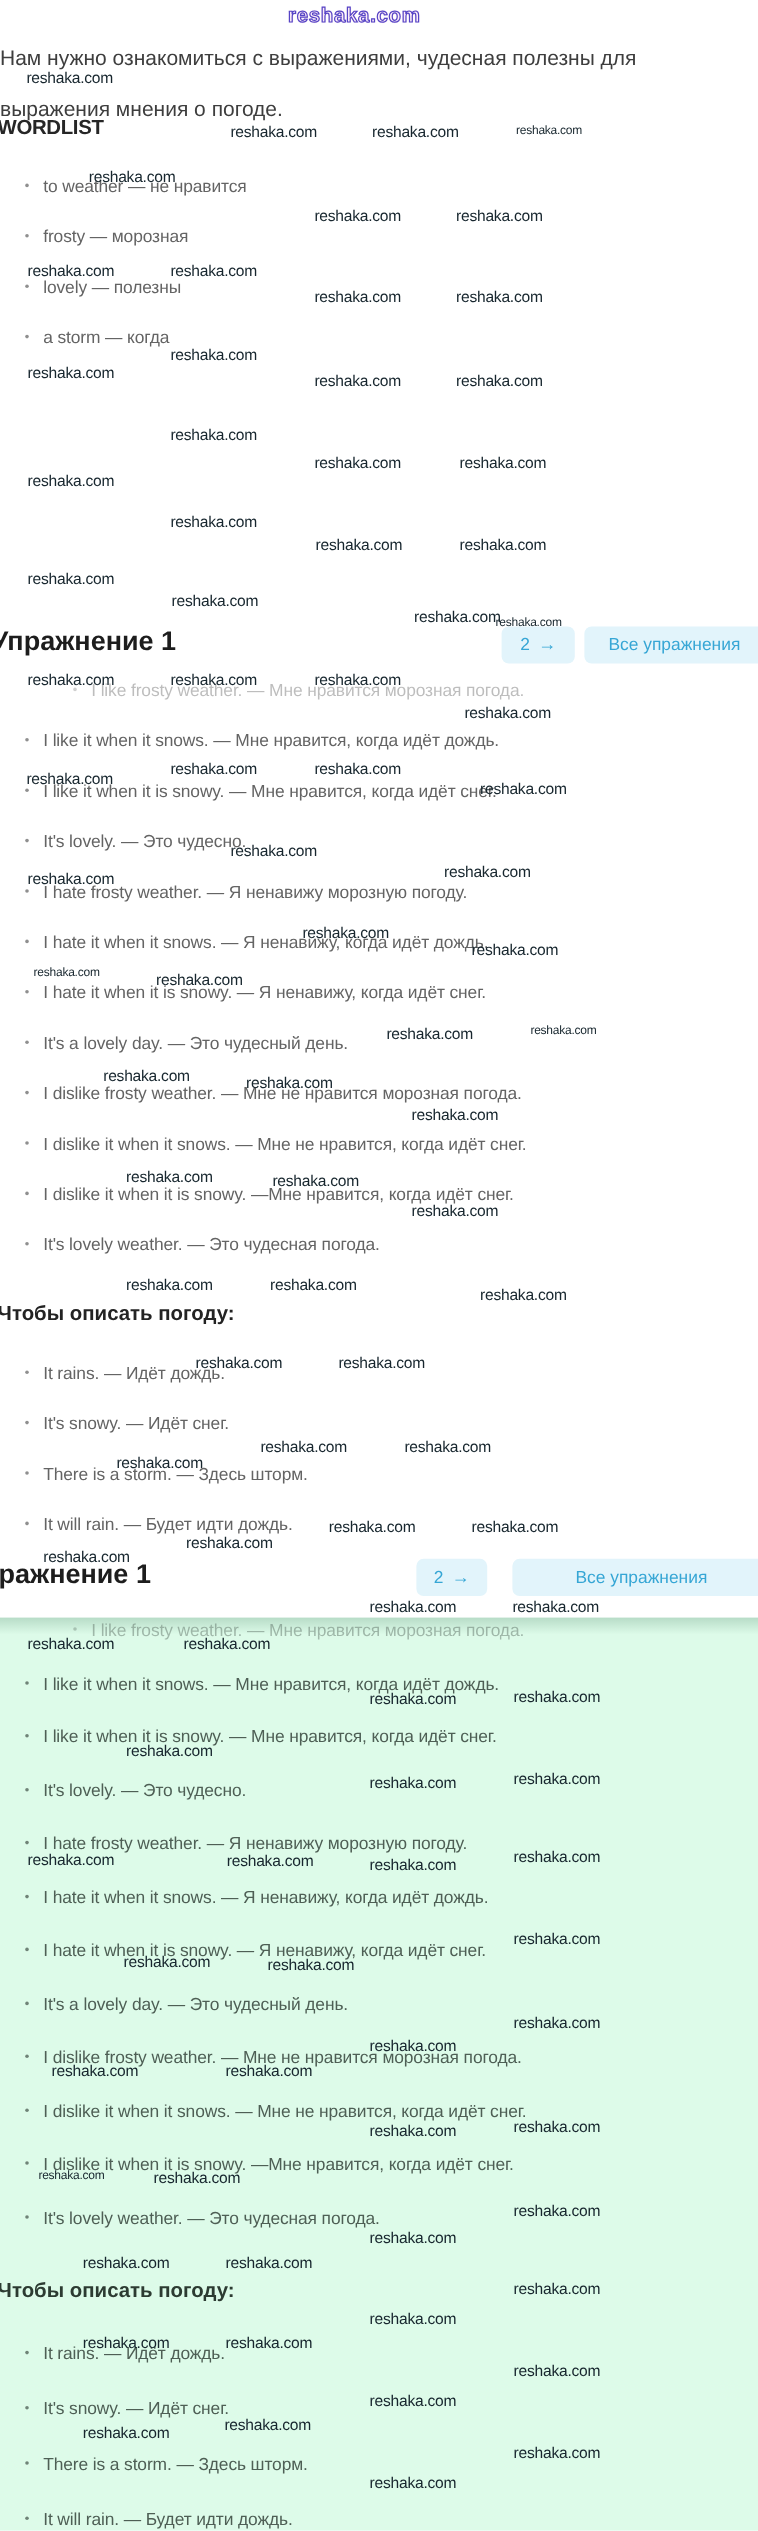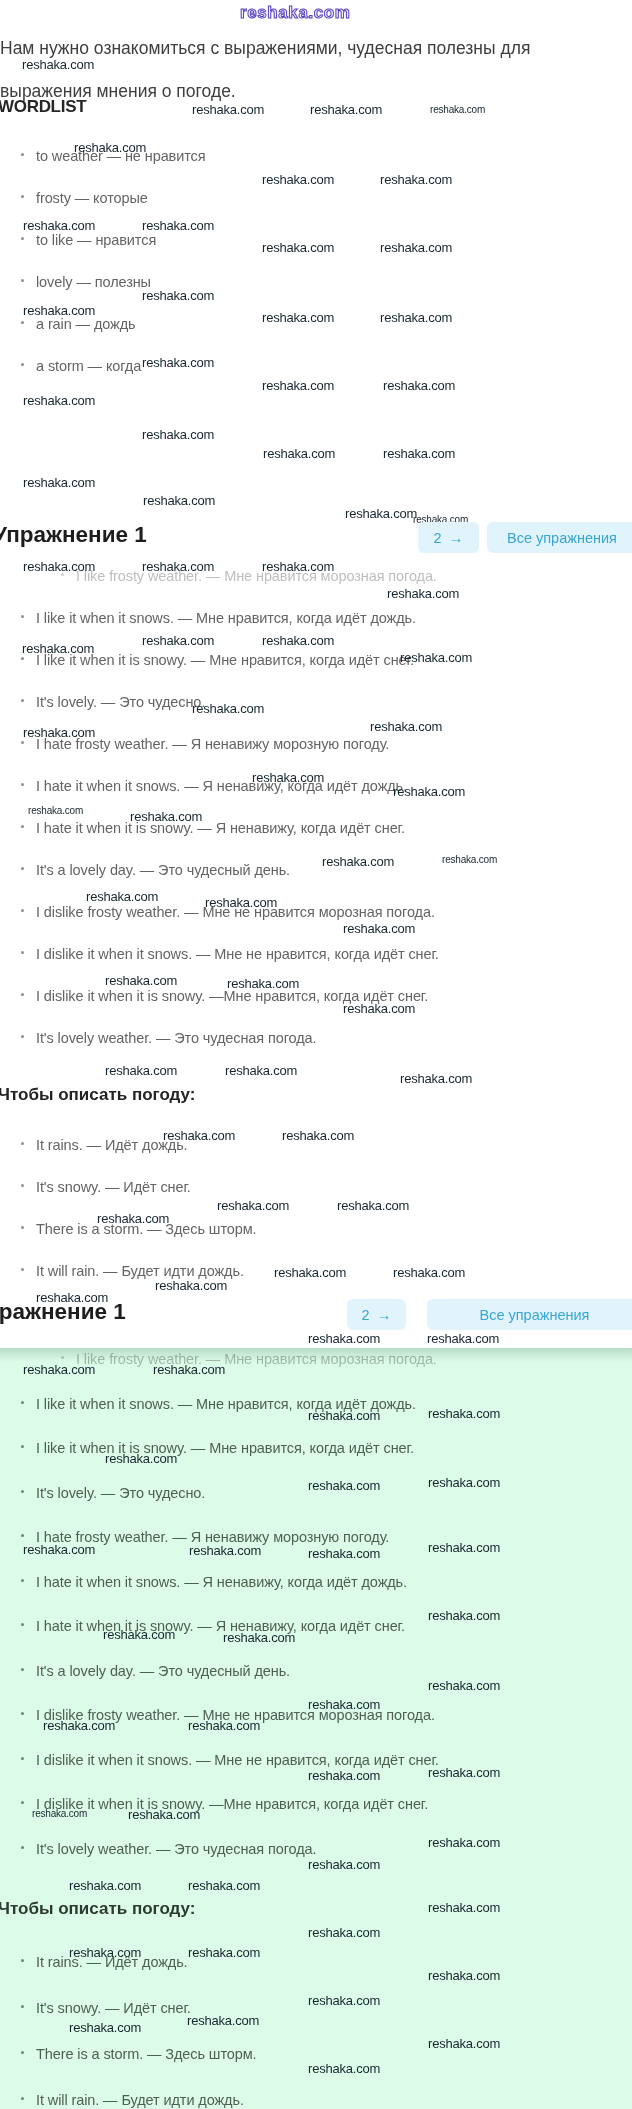--- a/index.html
+++ b/index.html
@@ -65,33 +65,25 @@
 <p class="intro">Нам нужно ознакомиться с выражениями, чудесная полезны для выражения мнения о погоде.</p>
 
 <h3 class="wordlist-title">WORDLIST</h3>
 <div class="list wordlist">
     <div class="row">
       <span class="bullet"></span>
       <span class="row-text">to weather — не нравится</span>
     </div>
     <div class="row">
       <span class="bullet"></span>
-      <span class="row-text">frosty — которые</span>
-    </div>
-    <div class="row">
-      <span class="bullet"></span>
-      <span class="row-text">to like — нравится</span>
+      <span class="row-text">frosty — морозная</span>
     </div>
     <div class="row">
       <span class="bullet"></span>
       <span class="row-text">lovely — полезны</span>
-    </div>
-    <div class="row">
-      <span class="bullet"></span>
-      <span class="row-text">a rain — дождь</span>
     </div>
     <div class="row">
       <span class="bullet"></span>
       <span class="row-text">a storm — когда</span>
     </div>
   </div>
 
 <div class="ex-header ex1">
   <h2 class="ex-title">Упражнение 1</h2>
   <div class="pill page-pill">

